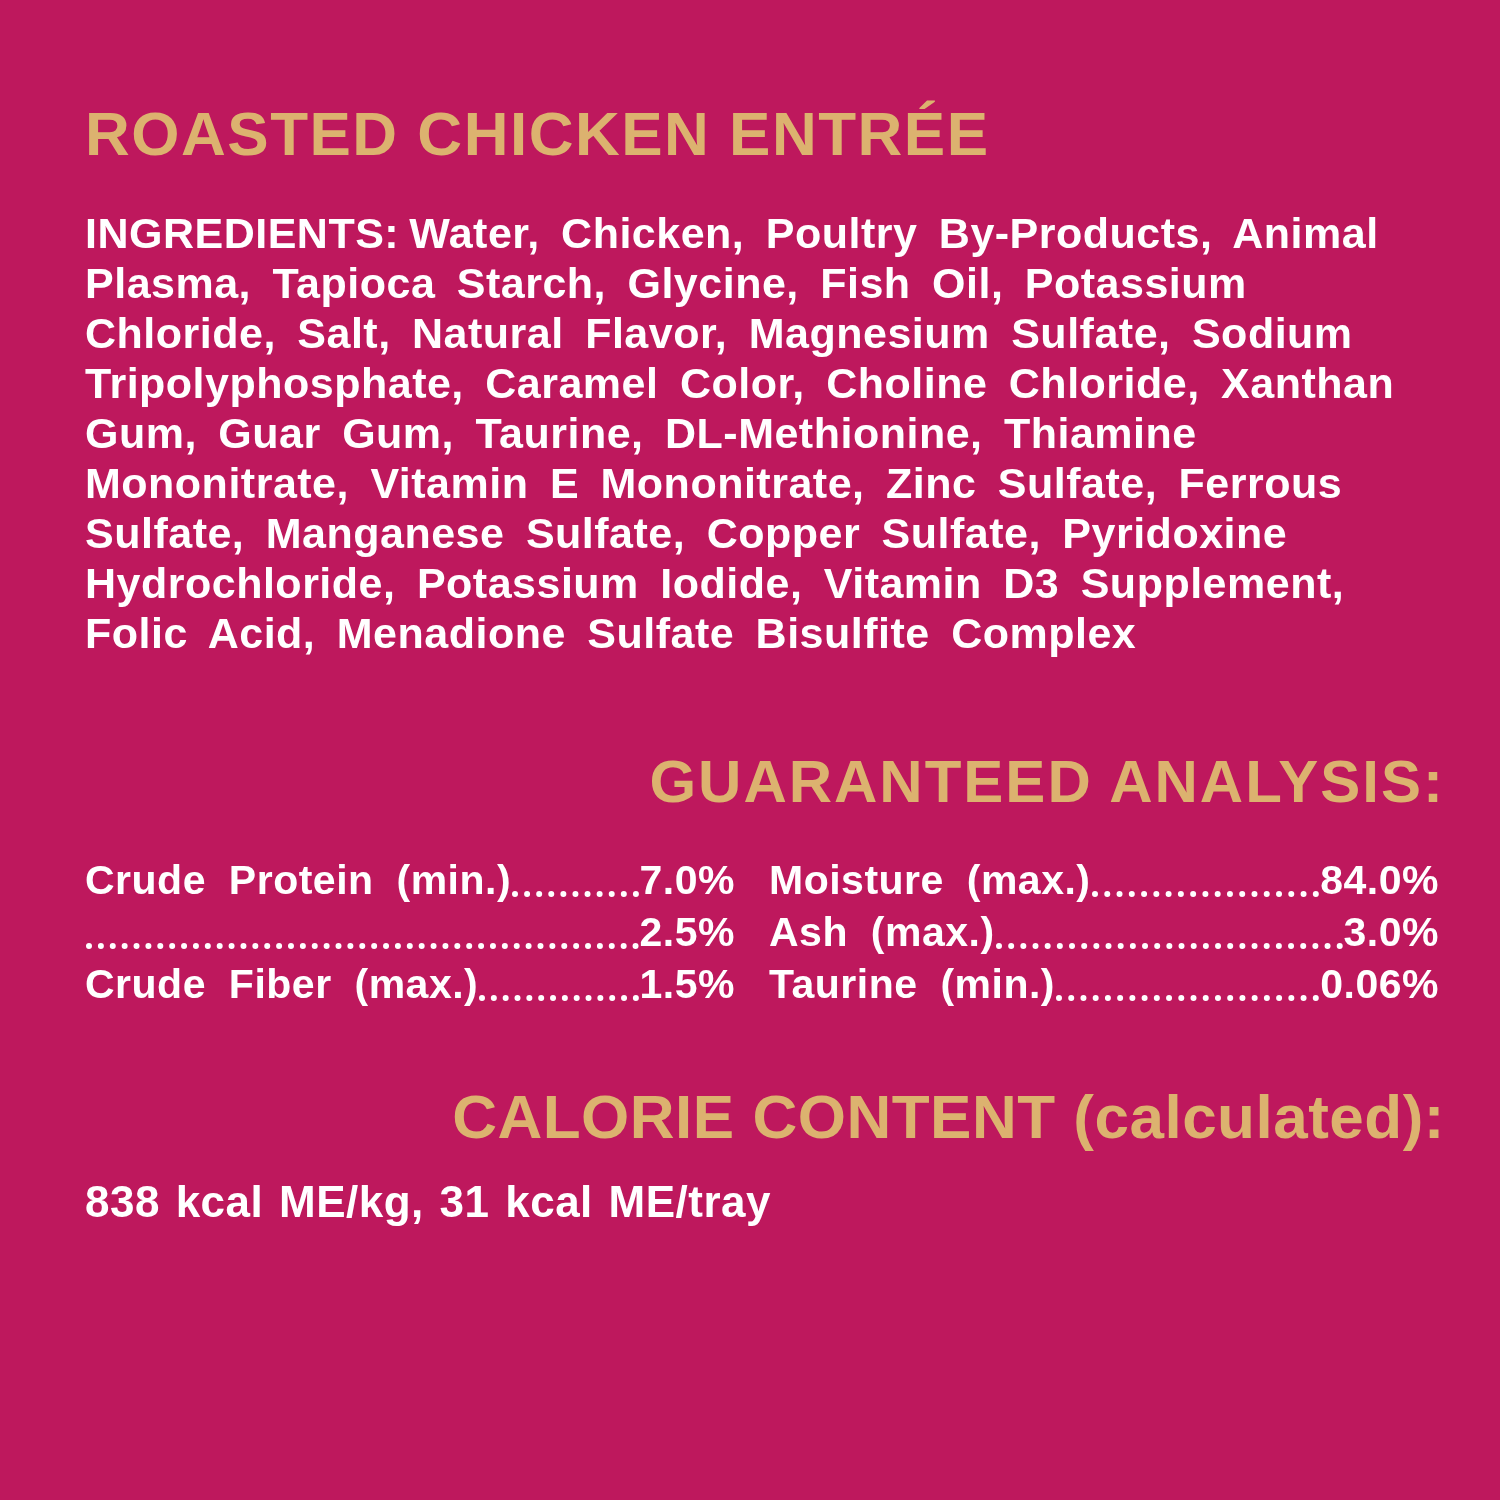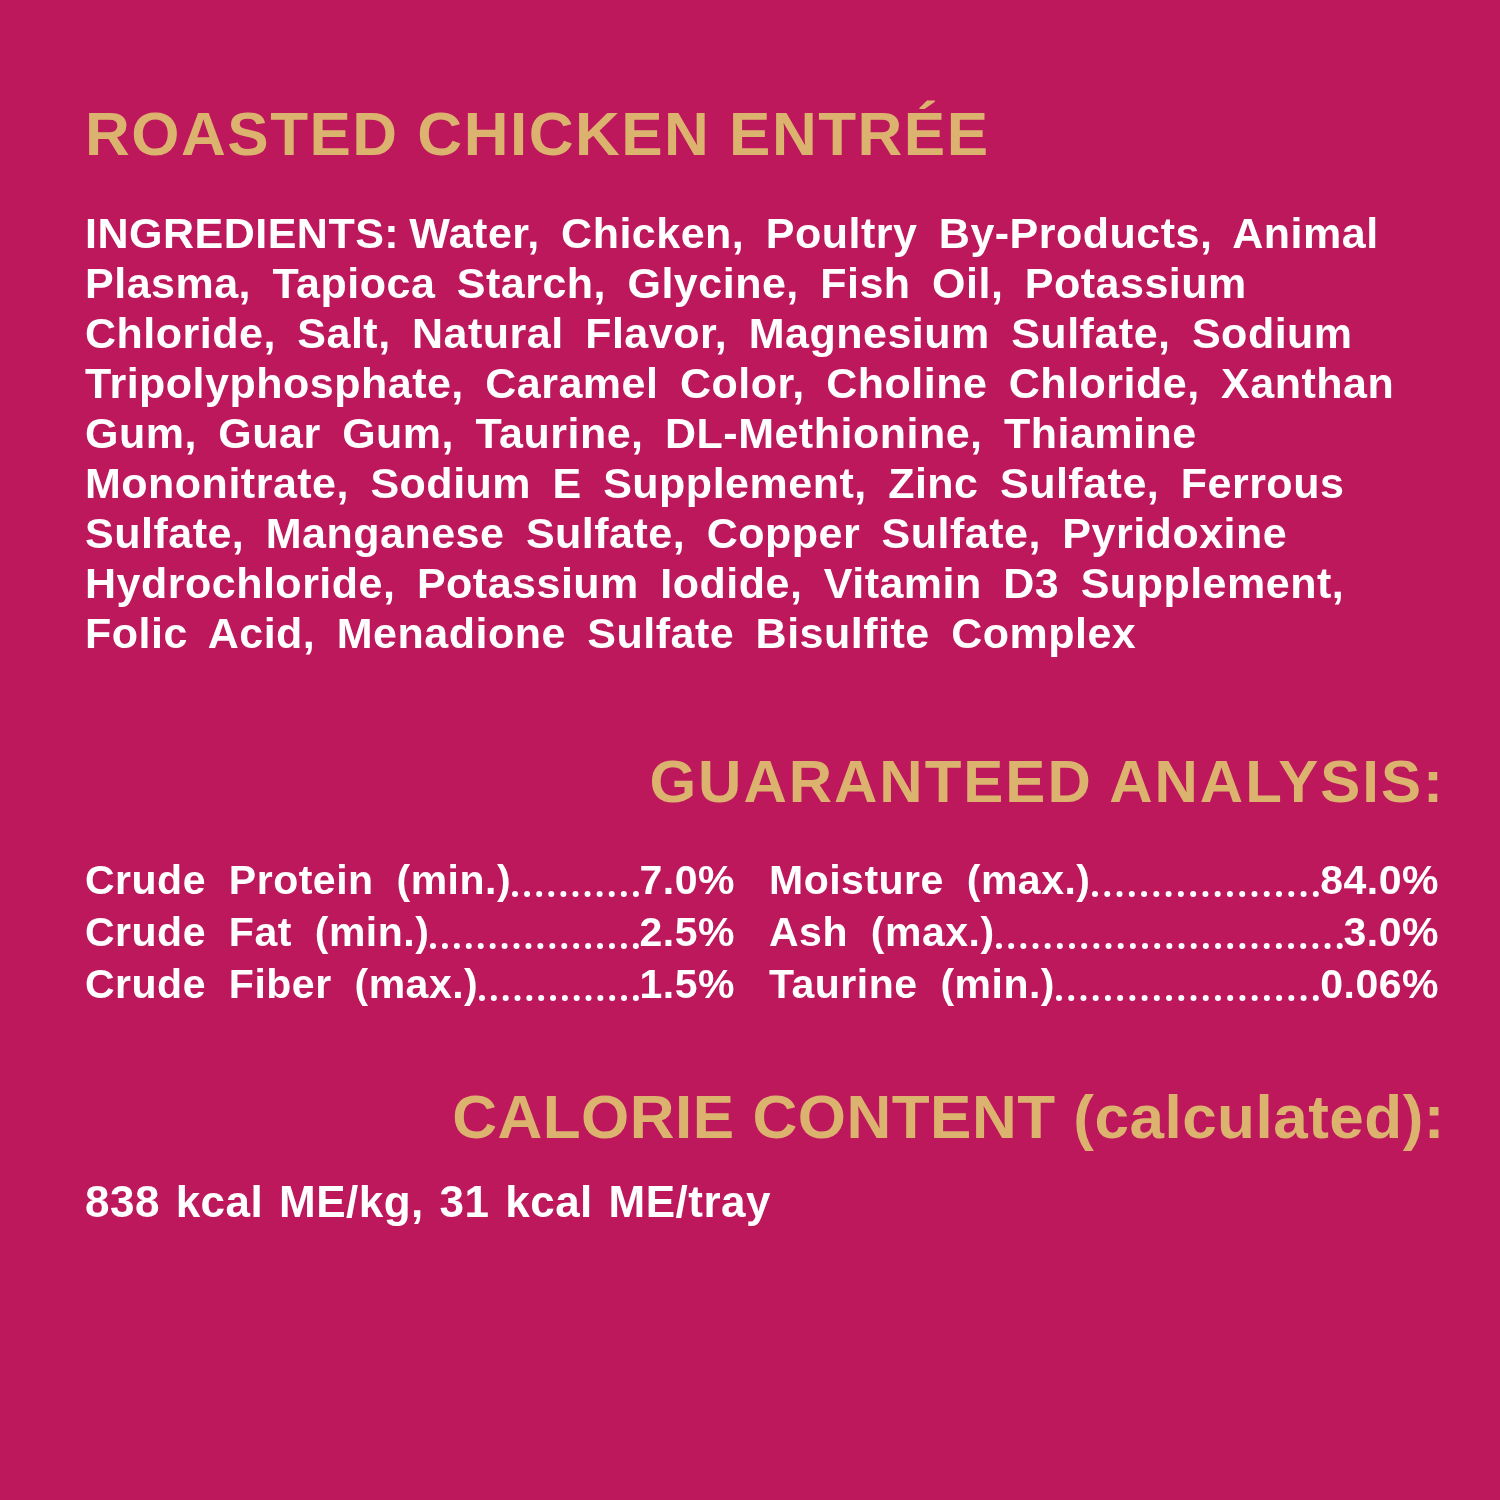--- a/index.html
+++ b/index.html
@@ -108,21 +108,21 @@
     <div class="ing-line">
       <span>Chloride, Salt, Natural Flavor, Magnesium Sulfate, Sodium</span>
     </div>
     <div class="ing-line">
       <span>Tripolyphosphate, Caramel Color, Choline Chloride, Xanthan</span>
     </div>
     <div class="ing-line">
       <span>Gum, Guar Gum, Taurine, DL-Methionine, Thiamine</span>
     </div>
     <div class="ing-line">
-      <span>Mononitrate, Sodium E Supplement, Zinc Sulfate, Ferrous</span>
+      <span>Mononitrate, Vitamin E Mononitrate, Zinc Sulfate, Ferrous</span>
     </div>
     <div class="ing-line">
       <span>Sulfate, Manganese Sulfate, Copper Sulfate, Pyridoxine</span>
     </div>
     <div class="ing-line">
       <span>Hydrochloride, Potassium Iodide, Vitamin D3 Supplement,</span>
     </div>
     <div class="ing-line">
       <span>Folic Acid, Menadione Sulfate Bisulfite Complex</span>
     </div>
@@ -131,21 +131,20 @@
   <h2 class="section-heading ga-heading">GUARANTEED ANALYSIS:</h2>
 
   <div class="analysis">
     <div class="analysis-col left">
       <div class="analysis-row">
         <span>Crude Protein (min.)</span>
         <span class="leader"></span>
         <span>7.0%</span>
       </div>
       <div class="analysis-row">
-        <span>Crude Fat (min.)</span>
         <span class="leader"></span>
         <span>2.5%</span>
       </div>
       <div class="analysis-row">
         <span>Crude Fiber (max.)</span>
         <span class="leader"></span>
         <span>1.5%</span>
       </div>
     </div>
     <div class="analysis-col right">

